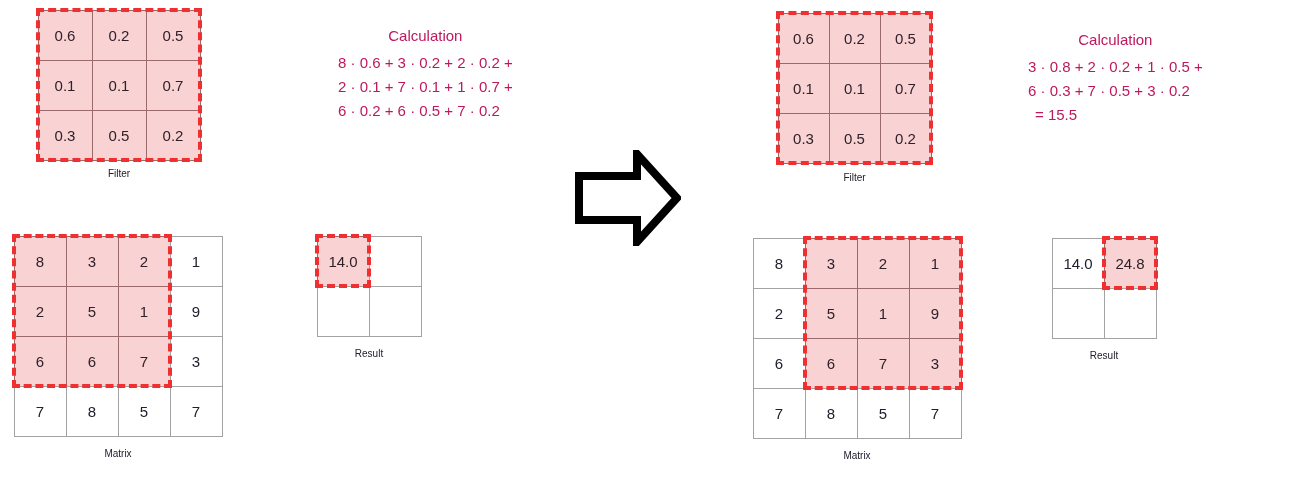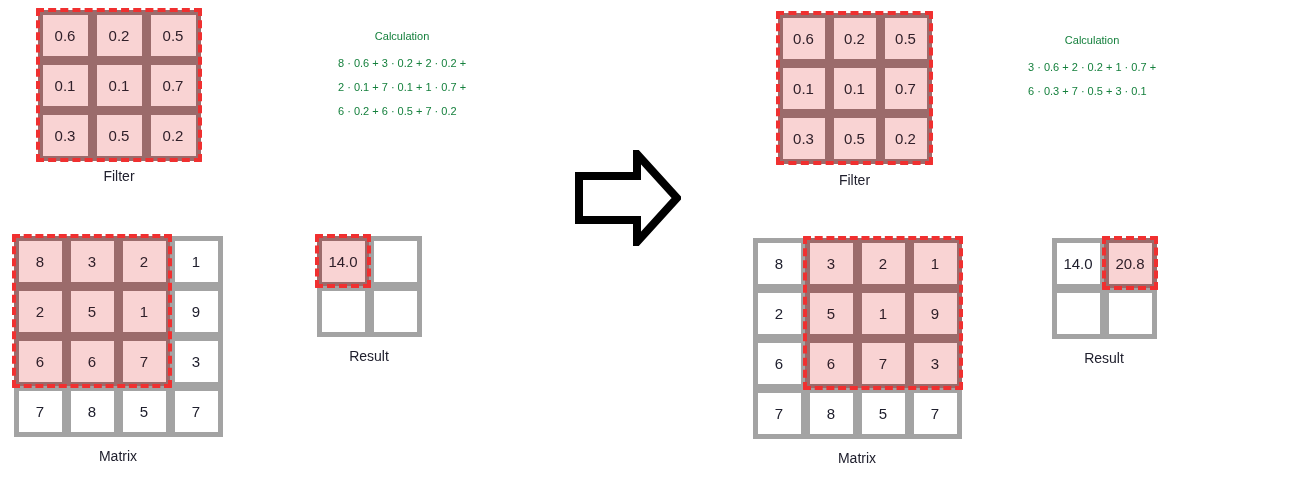--- a/index.html
+++ b/index.html
@@ -6,21 +6,21 @@
   body{
     width:1291px;height:479px;position:relative;overflow:hidden;
     font-family:"Liberation Sans","DejaVu Sans",sans-serif;
     color:#1a1a2e;
   }
 
   
   .grid{position:absolute;display:grid;box-sizing:border-box;}
   .cell{
     box-sizing:border-box;
-    border:5px solid #a3a3a3;
+    border:1px solid #a3a3a3;
     margin:-0.5px;
     display:flex;align-items:center;justify-content:center;
     font-size:15px;color:#20202e;background:#ffffff;
     position:relative;
   }
   .cell.hl{
     background:#f9d3d3;
     border-color:#9b6b6b;
     color:#30202a;
   }
@@ -32,27 +32,27 @@
     border:4px dashed #f03030;
     box-sizing:border-box;
     pointer-events:none;
     border-radius:1px;
   }
 
   
   .caption{
     position:absolute;
     text-align:center;
-    font-size:14px;
+    font-size:10px;
     color:#20202e;
     white-space:nowrap;
   }
 
   
-  .calc{position:absolute;font-size:11px;line-height:24px;color:#15803d;white-space:nowrap;}
+  .calc{position:absolute;font-size:15px;line-height:24px;color:#be185d;white-space:nowrap;}
   .calc .title{display:block;text-align:center;margin-bottom:3px;}
   .calc .line{display:block;}
   .calc .res{display:block;padding-left:7px;}
 
   
   .arrow{position:absolute;}
 </style>
 </head>
 <body>
 
@@ -118,22 +118,23 @@
     <div class="cell hl">0.1</div>
     <div class="cell hl">0.7</div>
     <div class="cell hl">0.3</div>
     <div class="cell hl">0.5</div>
     <div class="cell hl">0.2</div>
   </div>
 <div class="caption" style="left:778px;top:172px;width:153px;">Filter</div>
 
 <div class="calc" style="left:1028px;top:28px;">
   <span class="title">Calculation</span>
-  <span class="line">3 · 0.6 + 2 · 0.2 + 1 · 0.7 +</span>
-  <span class="line">6 · 0.3 + 7 · 0.5 + 3 · 0.1</span>
+  <span class="line">3 · 0.8 + 2 · 0.2 + 1 · 0.5 +</span>
+  <span class="line">6 · 0.3 + 7 · 0.5 + 3 · 0.2</span>
+  <span class="res">= 15.5</span>
 </div>
 
 <div class="grid" id="g-right-matrix" style="left:753px;top:238px;grid-template-columns:repeat(4,52px);grid-template-rows:repeat(4,50px);">
     <div class="cell">8</div>
     <div class="cell hl">3</div>
     <div class="cell hl">2</div>
     <div class="cell hl">1</div>
     <div class="cell">2</div>
     <div class="cell hl">5</div>
     <div class="cell hl">1</div>
@@ -144,21 +145,21 @@
     <div class="cell hl">3</div>
     <div class="cell">7</div>
     <div class="cell">8</div>
     <div class="cell">5</div>
     <div class="cell">7</div>
   </div>
 <div class="caption" style="left:753px;top:450px;width:208px;">Matrix</div>
 
 <div class="grid" id="g-right-result" style="left:1052px;top:238px;grid-template-columns:repeat(2,52px);grid-template-rows:repeat(2,50px);">
     <div class="cell">14.0</div>
-    <div class="cell hl">20.8</div>
+    <div class="cell hl">24.8</div>
     <div class="cell empty"></div>
     <div class="cell empty"></div>
   </div>
 <div class="caption" style="left:1052px;top:350px;width:104px;">Result</div>
 
 <div class="sel" style="left: 36px; top: 8px; width: 166px; height: 154px; border-color: rgb(240, 48, 48);"></div>
 <div class="sel" style="left: 12px; top: 234px; width: 160px; height: 154px; border-color: rgb(240, 48, 48);"></div>
 <div class="sel" style="left: 315px; top: 234px; width: 56px; height: 54px; border-color: rgb(240, 48, 48);"></div>
 <div class="sel" style="left: 776px; top: 11px; width: 157px; height: 154px; border-color: rgb(240, 48, 48);"></div>
 <div class="sel" style="left: 803px; top: 236px; width: 160px; height: 154px; border-color: rgb(240, 48, 48);"></div>

